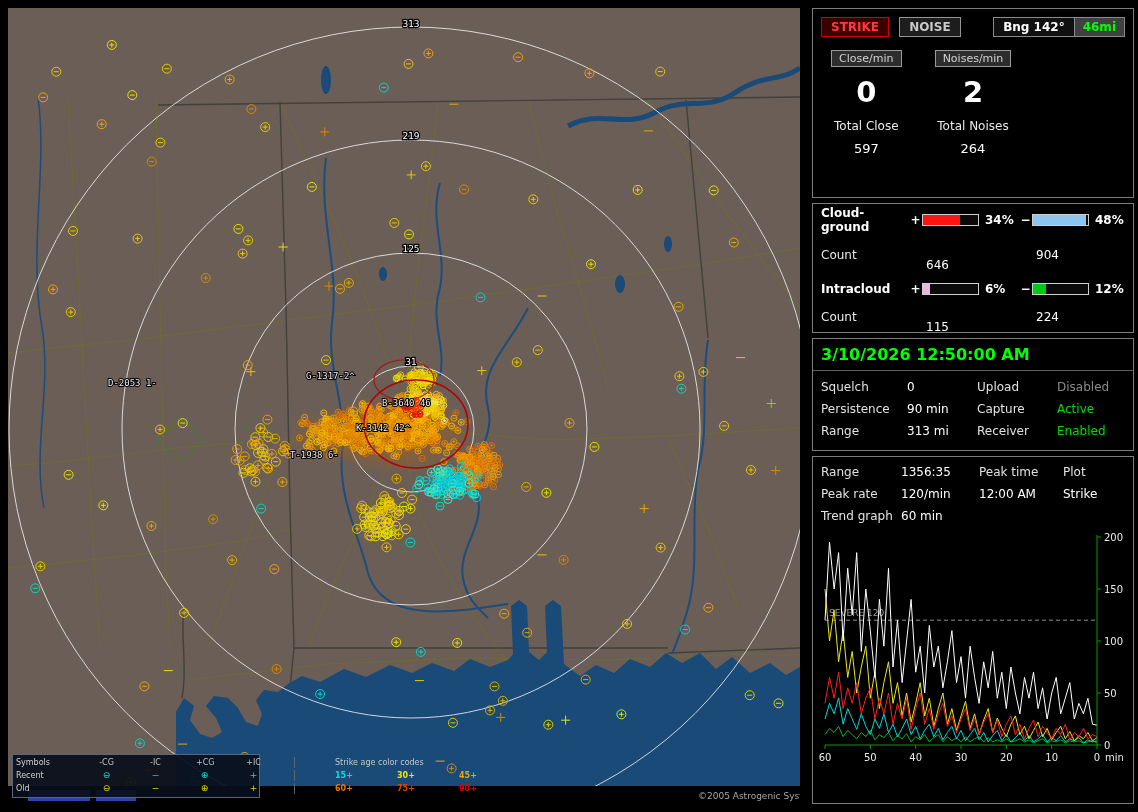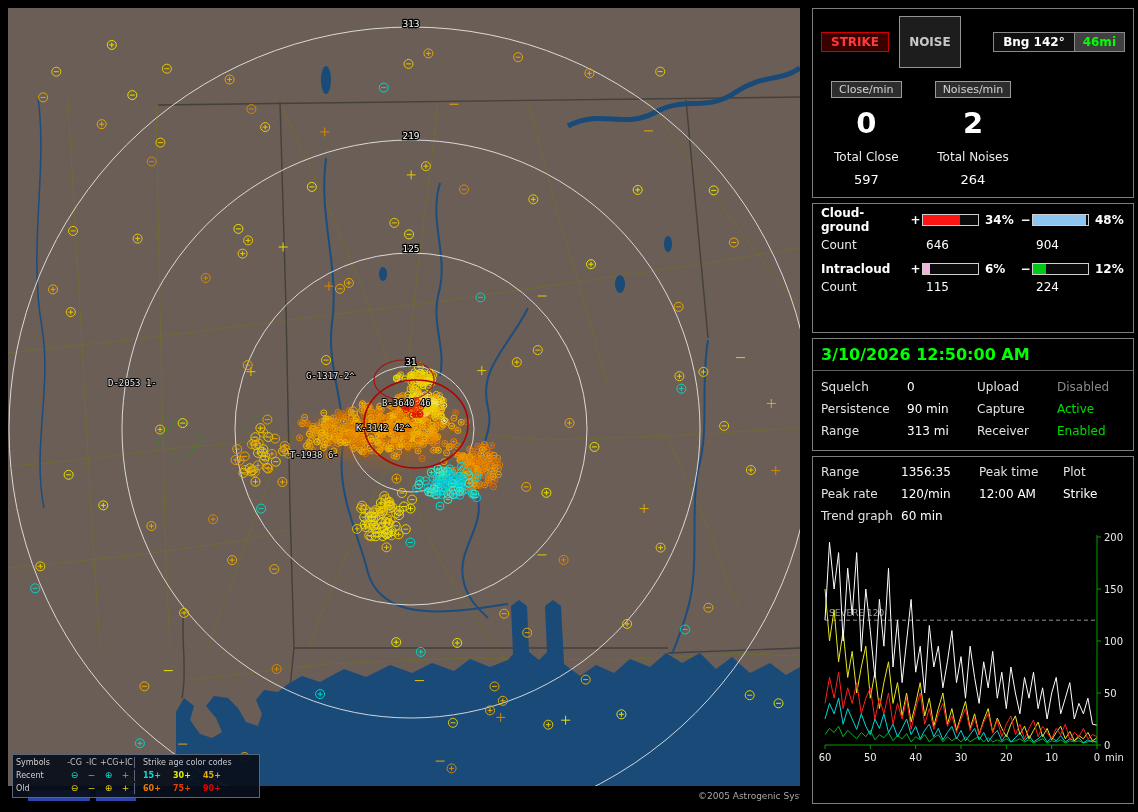--- a/index.html
+++ b/index.html
@@ -10,41 +10,41 @@
   .ring-label{fill:#ffffff;font:9px "DejaVu Sans",sans-serif;text-anchor:middle;
     stroke:#000;stroke-width:2.5px;paint-order:stroke;}
   .storm-label{fill:#ececec;font:9px "DejaVu Sans Mono",monospace;
     stroke:#000;stroke-width:2px;paint-order:stroke;}
   .map-copyright{fill:#a8a8a8;font:9px "DejaVu Sans",sans-serif;}
   
   .map-legend{position:absolute;left:4px;top:746px;width:248px;height:44px;
     background:rgba(9,15,27,.93);border:1px solid #5a6678;color:#c8c8c8;
     font-size:8px;padding:1px 3px;box-sizing:border-box;}
   .lg-row{display:grid;grid-template-columns:50px 17px 17px 17px 17px 9px 30px 30px 36px;
-    align-items:center;height:13px;}
+    align-items:center;height:13px;gap:32px;}
   .lg-c1{color:#d0d0d0;}
   .lg-s{text-align:center;color:#c0c0c0;}
   .lg-div{border-left:1px solid #5a6678;height:11px;}
   .lg-codes{grid-column:7/span 3;color:#c8c8c8;}
   .lg-g{text-align:center;font-size:9px;line-height:9px;}
   .lg-a{font-weight:bold;}
   
   .panel{position:absolute;left:812px;top:8px;width:322px;height:796px;
     display:flex;flex-direction:column;gap:5px;color:#ddd;}
   .pbox{background:#000;border:1px solid #7d7d7d;box-sizing:border-box;}
   .top-box{height:190px;}
   .dist-box{height:130px;}
   .status-box{height:113px;}
   .trend-box{flex:1;}
   button{font-family:inherit;cursor:pointer;}
   .mode-row{display:flex;justify-content:space-between;align-items:center;padding:7px 8px 4px;}
   .btn-strike{background:#3a0000;border:1px solid #d00000;color:#ff3a3a;font-weight:bold;
     font-size:12px;padding:2px 9px;}
   .btn-noise{background:#1d1d1d;border:1px solid #949494;color:#c8c8c8;font-weight:bold;
-    font-size:12px;padding:18px 9px;margin-left:5px;}
+    font-size:12px;padding:2px 9px;margin-left:5px;}
   .bng-box{border:1px solid #8a8a8a;display:flex;font-size:12px;font-weight:bold;}
   .bng-label{padding:2px 9px;color:#fff;background:#101010;border-right:1px solid #8a8a8a;}
   .bng-dist{padding:2px 8px;background:#404040;}
   .rate-grid{display:grid;grid-template-columns:1fr 1fr 1fr;text-align:center;margin-top:6px;}
   .rate-header{display:inline-block;background:#2d2d2d;border:1px solid #9a9a9a;color:#d2d2d2;
     font-size:11px;padding:1px 7px;}
   .rate-big{font-size:29px;font-weight:bold;color:#fff;margin:8px 0 10px;}
   .rate-col:nth-child(3) .rate-big{color:#bdbdbd;}
   .total-label{font-size:12px;color:#eaeaea;margin-bottom:8px;}
   .rate-col:nth-child(3) .total-label{color:#8d8d8d;}
@@ -55,21 +55,21 @@
   .dist-row{display:grid;grid-template-columns:88px 13px 57px 40px 13px 57px 40px;
     align-items:center;padding:2px 8px;font-size:12px;}
   .dist-label{font-weight:bold;color:#fff;}
   .c-lab{font-weight:normal;color:#eaeaea;}
   .sign{color:#fff;text-align:center;font-weight:bold;}
   .bar{height:10px;border:1px solid #cfcfcf;background:#0a0a0a;position:relative;display:block;}
   .dist-fill{position:absolute;left:0;top:0;bottom:0;}
   .pct{font-weight:bold;color:#fff;padding-left:6px;}
   .count-row{margin-bottom:6px;}
   .cnt{color:#fff;padding-left:4px;}
-  .cnt1{grid-column:3;}
+  .cnt1{grid-column:3;margin-top:20px;}
   .cnt2{grid-column:6;}
   
   .datetime{font-weight:bold;font-size:16px;padding:6px 8px;border-bottom:1px solid #606060;}
   .status-grid{display:grid;grid-template-columns:86px 70px 80px 1fr;padding:9px 8px 0;
     row-gap:8px;font-size:12px;}
   .sk{color:#e2e2e2;}
   .sv{color:#fff;}
   
   .trend-grid{display:grid;grid-template-columns:80px 78px 84px 1fr;padding:8px 8px 0;
     row-gap:8px;font-size:12px;}

